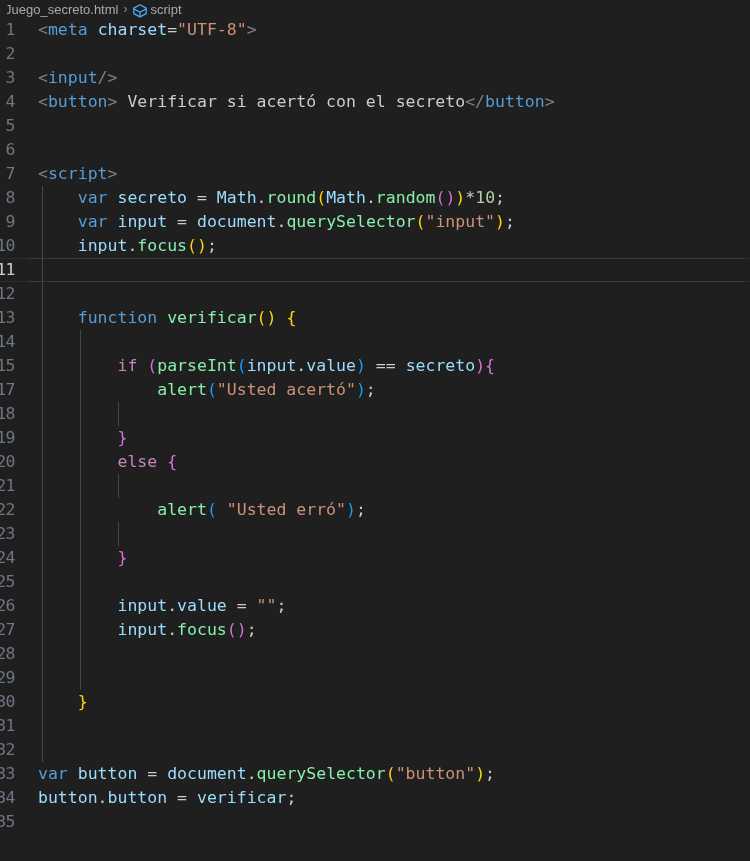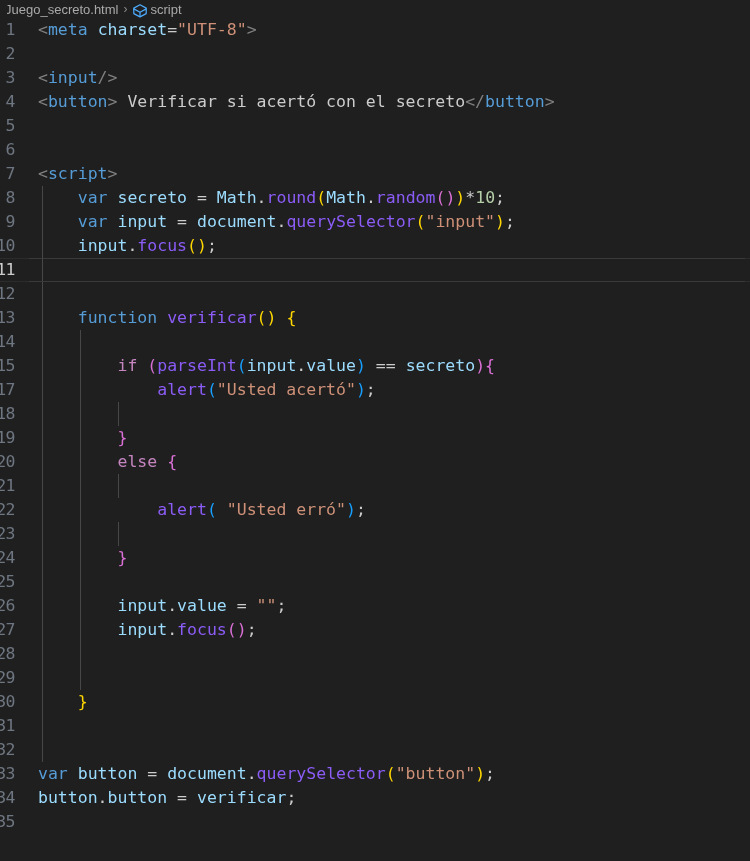--- a/index.html
+++ b/index.html
@@ -109,21 +109,21 @@
     height: 24px;
     background: #474747;
   }
   .g1 { left: 42px; }
   .g2 { left: 80px; }
   .g3 { left: 118px; }
 
   
   .kw      { color: #569cd6; }  
   .ctl     { color: #c586c0; text-align: right; }  
-  .fn      { color: #8b5cf6; }  
+  .fn      { color: #86efac; }  
   .var     { color: #9cdcfe; }  
   .str     { color: #ce9178; }  
   .num     { color: #b5cea8; }  
   .tag     { color: #569cd6; }  
   .punc    { color: #808080; }  
   .attr    { color: #9cdcfe; }  
   .txt     { color: #cccccc; }  
   .bY      { color: #ffd700; }  
   .bP      { color: #da70d6; }  
   .bB      { color: #179fff; }  

